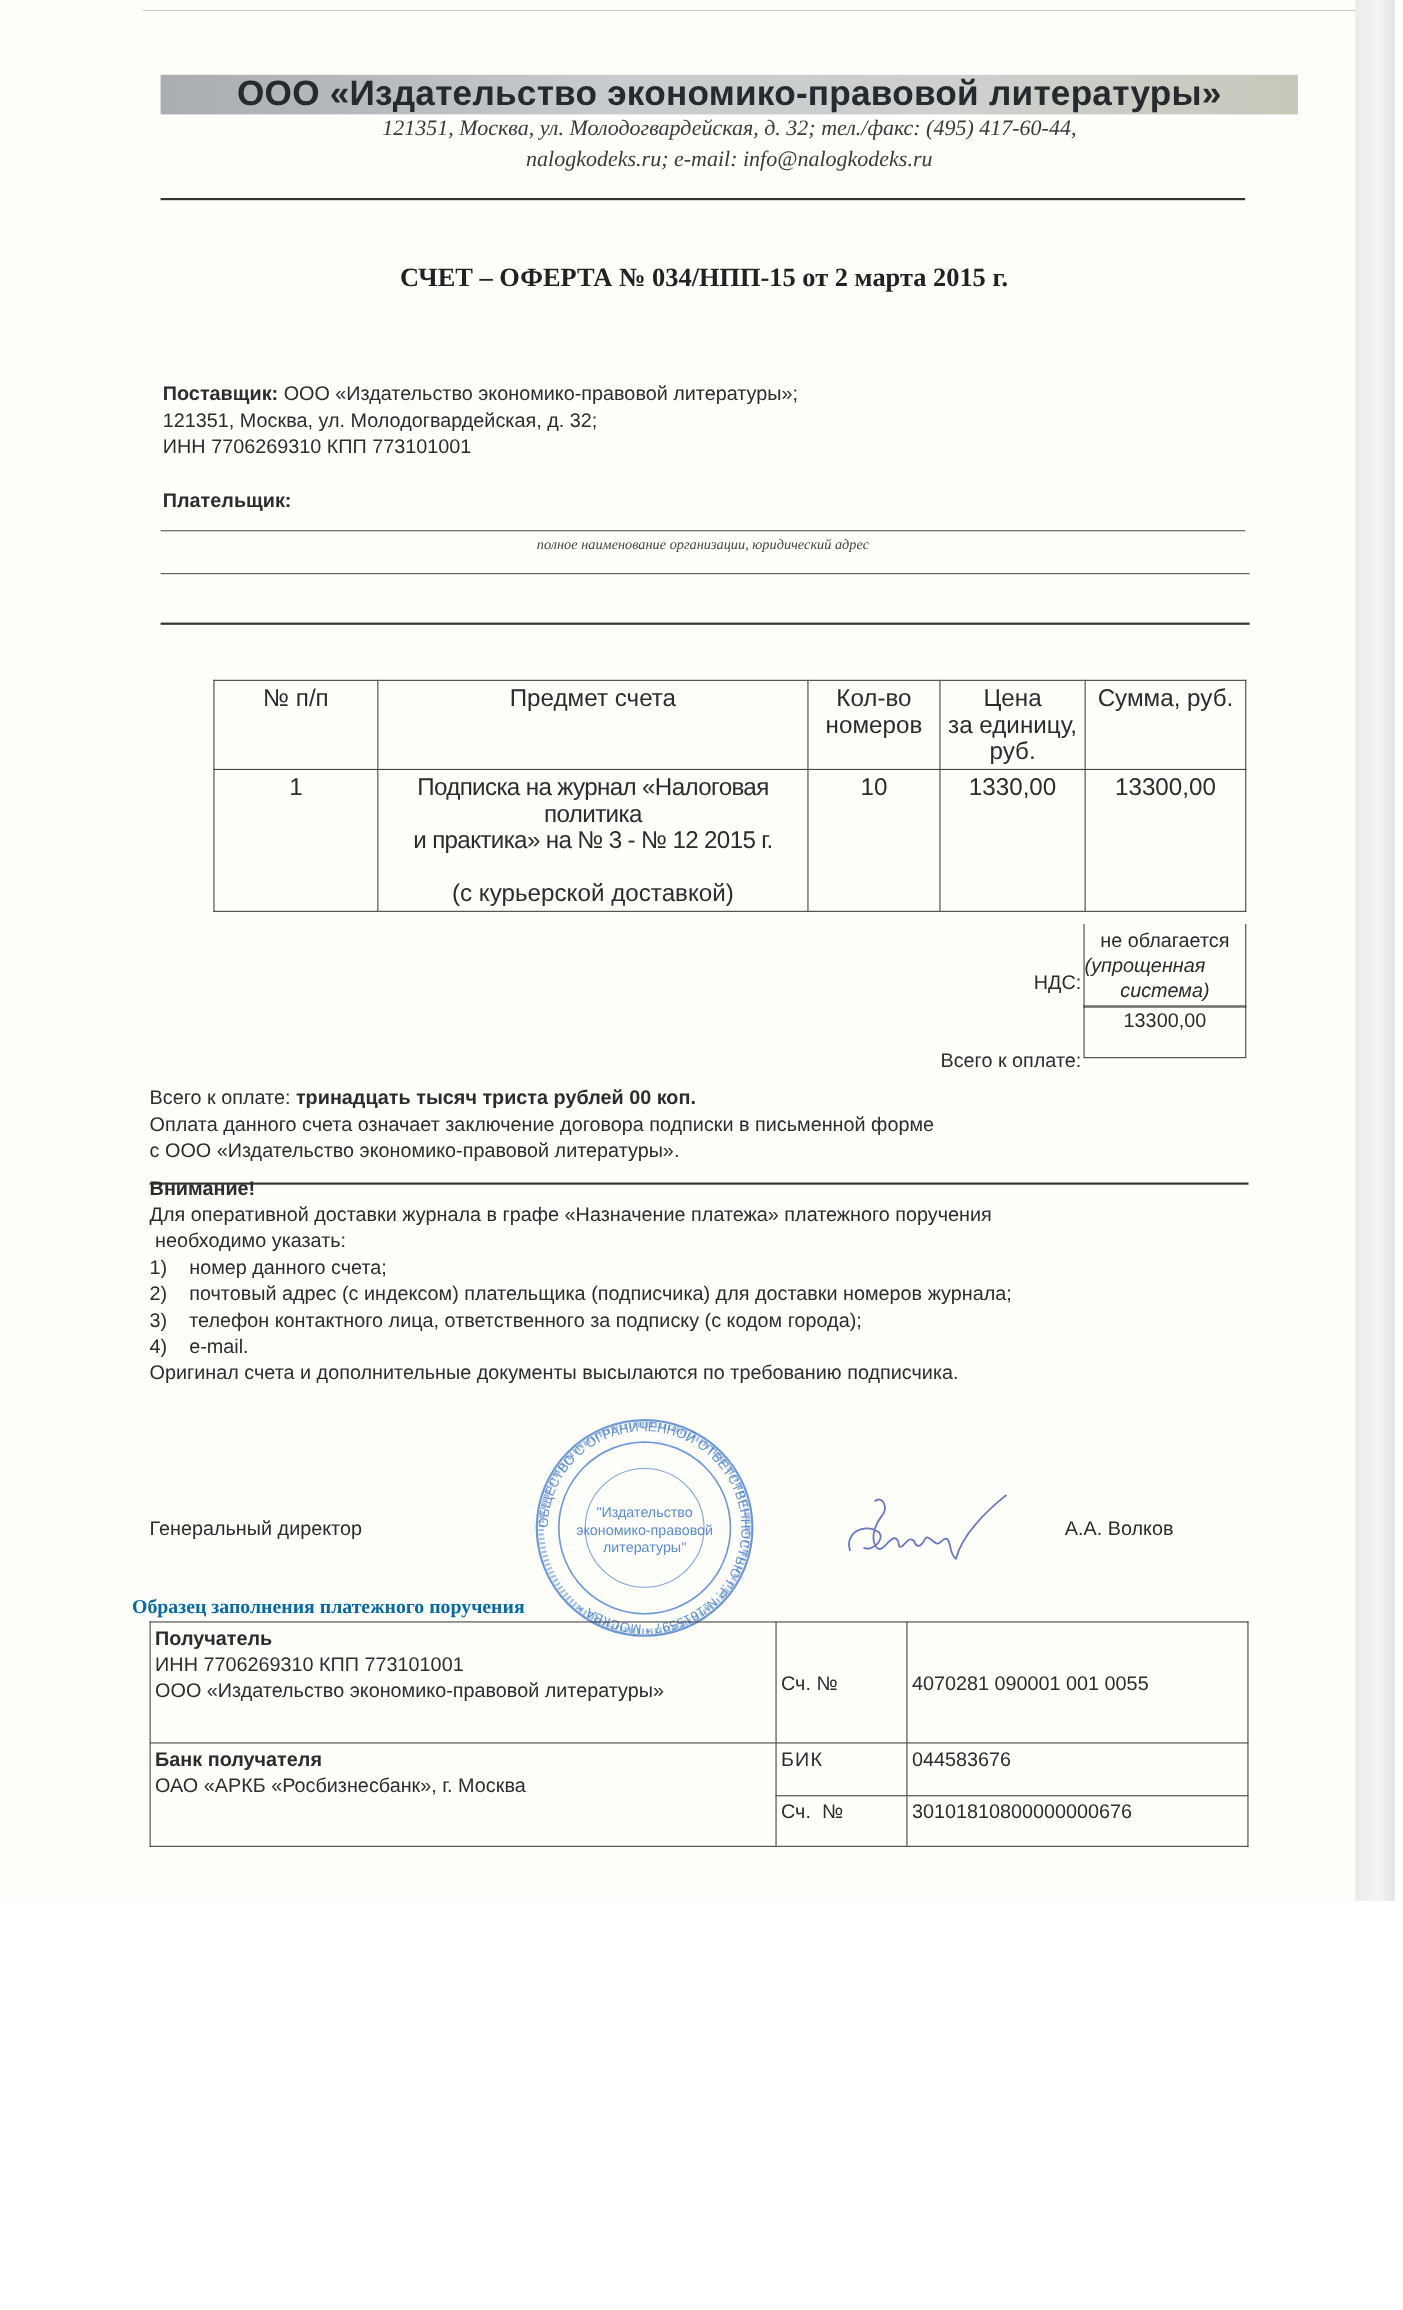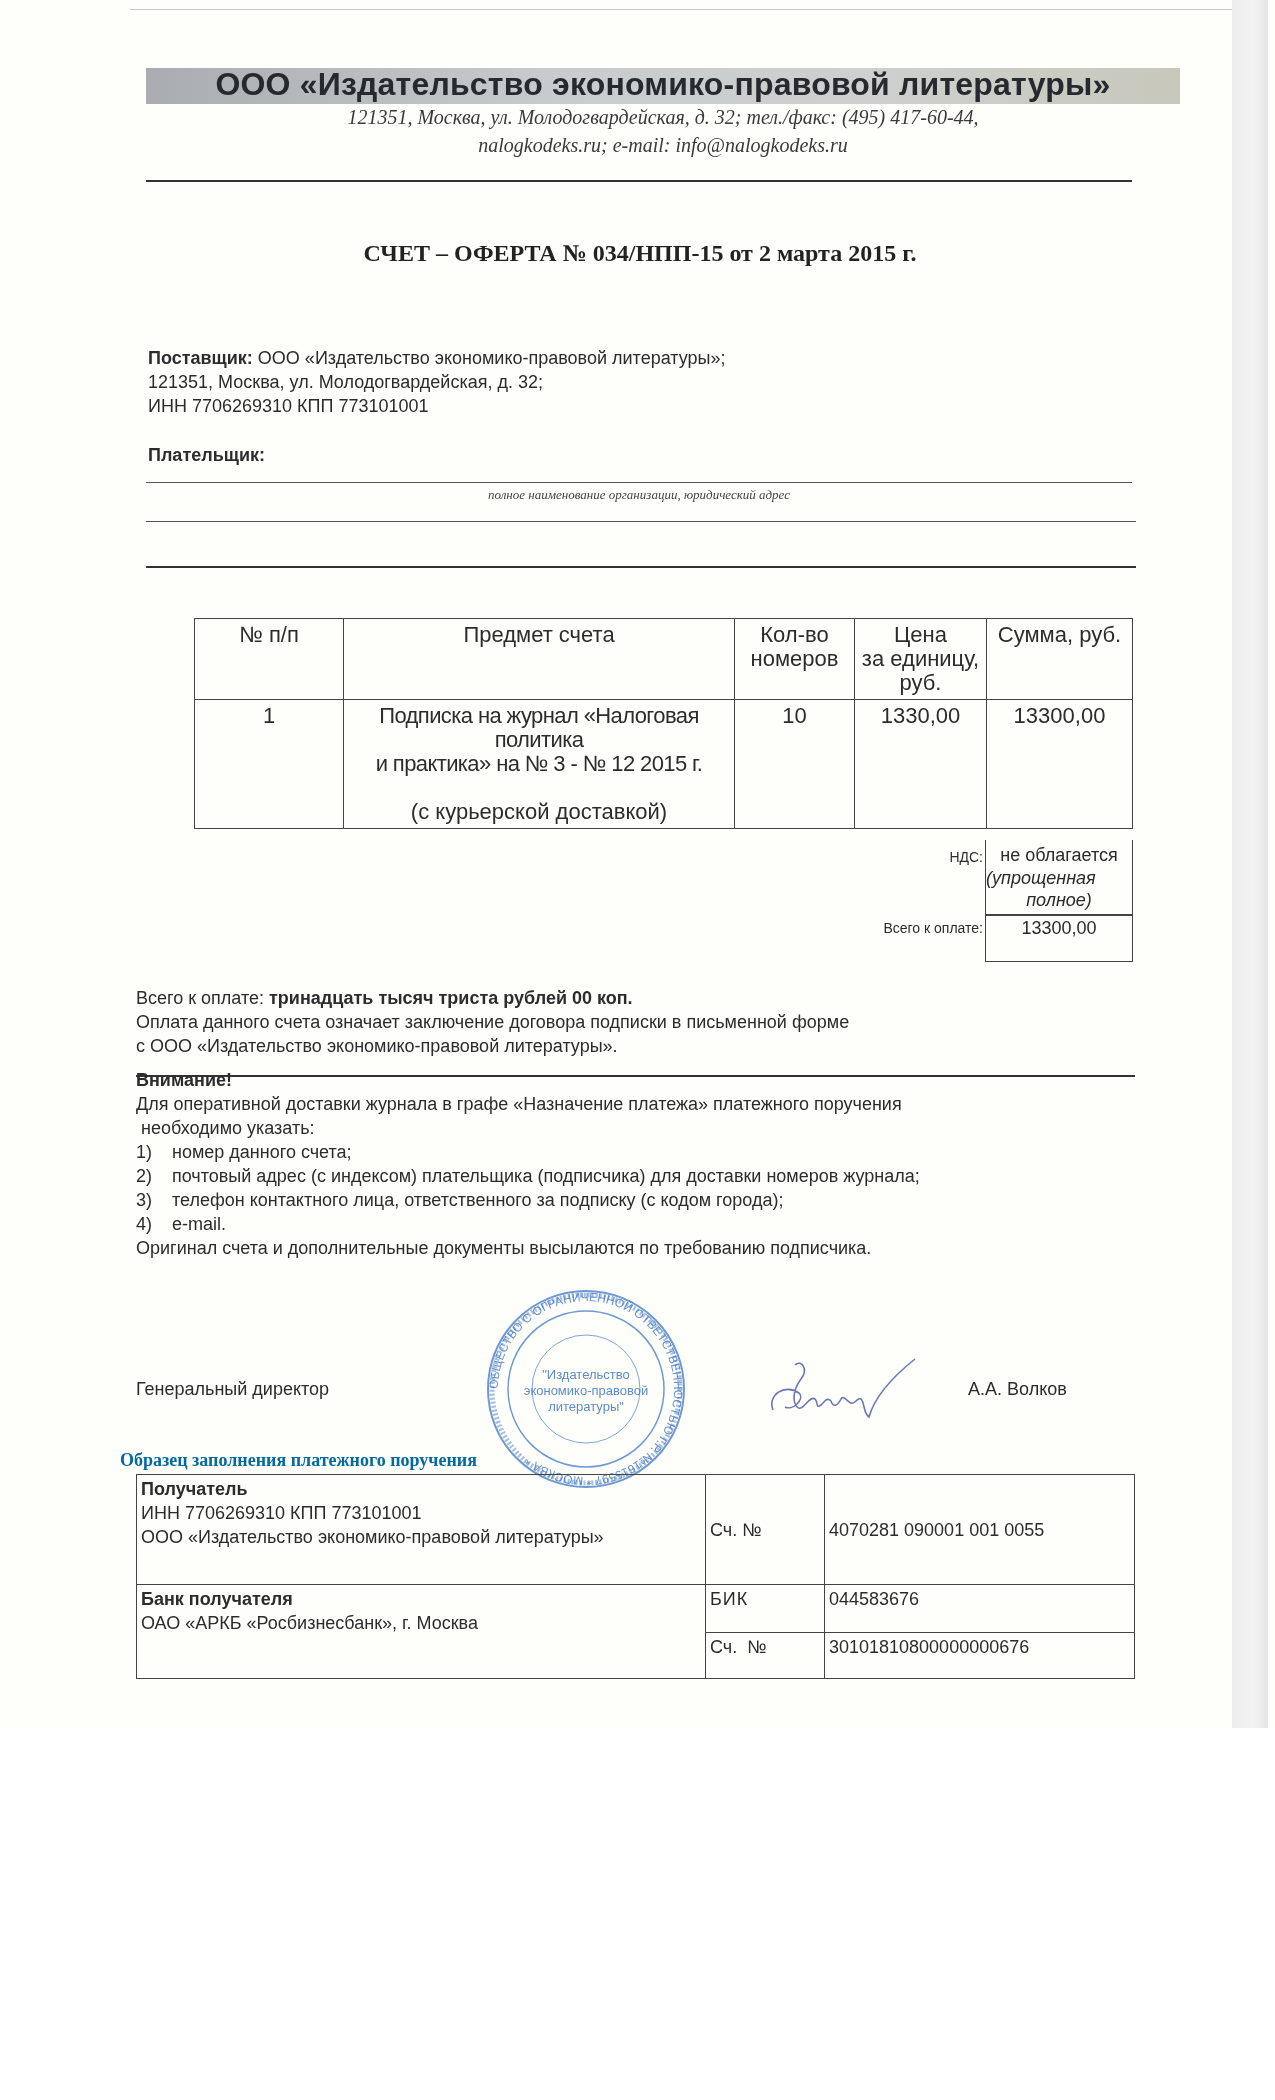--- a/index.html
+++ b/index.html
@@ -49,21 +49,21 @@
 
     
     table.items {
       position: absolute; left: 194px; top: 618px; width: 939px;
       border-collapse: collapse; font-size: 22px; color: #2c2c2c;
     }
     table.items td, table.items th {
       border: 1.5px solid #444; vertical-align: top; text-align: center;
       font-weight: normal; padding: 4px 6px; line-height: 24px;
     }
-    .extra { position: absolute; font-size: 14px; line-height: 24px; color: #2c2c2c; }
+    .extra { position: absolute; font-size: 18px; line-height: 24px; color: #2c2c2c; margin-top: 36px; }
     .box { position: absolute; border: 1.5px solid #444; box-sizing: border-box; }
 
     .notes { position: absolute; left: 136px; top: 1068px; width: 1000px; font-size: 18px; line-height: 24px; color: #2c2c2c; }
     .notes .li { display: flex; }
     .notes .li .n { width: 36px; }
 
     
     .stamp { position: absolute; left: 466px; top: 1289px; width: 240px; height: 200px; }
 
     
@@ -128,21 +128,21 @@
     <td>1330,00</td>
     <td>13300,00</td>
   </tr>
 </tbody>
   </table>
 
 <div class="extra" style="right:292px; top:845px;">НДС:</div>
 <div class="box" style="left:985px; top:840px; width:148px; height:76px; border-top:none;">
   <div style="text-align:center; font-size:18px; line-height:24px; margin-top:3px;">не облагается</div>
   <div style="text-align:left; font-size:18px; line-height:22px; font-style:italic;">(упрощенная</div>
-  <div style="text-align:center; font-size:18px; line-height:22px; font-style:italic;">полное)</div>
+  <div style="text-align:center; font-size:18px; line-height:22px; font-style:italic;">система)</div>
 </div>
 <div class="extra" style="right:292px; top:916px;">Всего к оплате:</div>
 <div class="box" style="left:985px; top:914px; width:148px; height:48px;">
   <div style="text-align:center; font-size:18px; line-height:24px; margin-top:1px;">13300,00</div>
 </div>
 
 <div class="abs body-text" style="left:136px; top:986px;">
   <span>Всего к оплате: </span><span class="bold">тринадцать тысяч  триста рублей 00 коп.</span>
 </div>
 <div class="abs body-text" style="left:136px; top:1010px;">Оплата данного счета означает заключение договора подписки в письменной форме</div>

